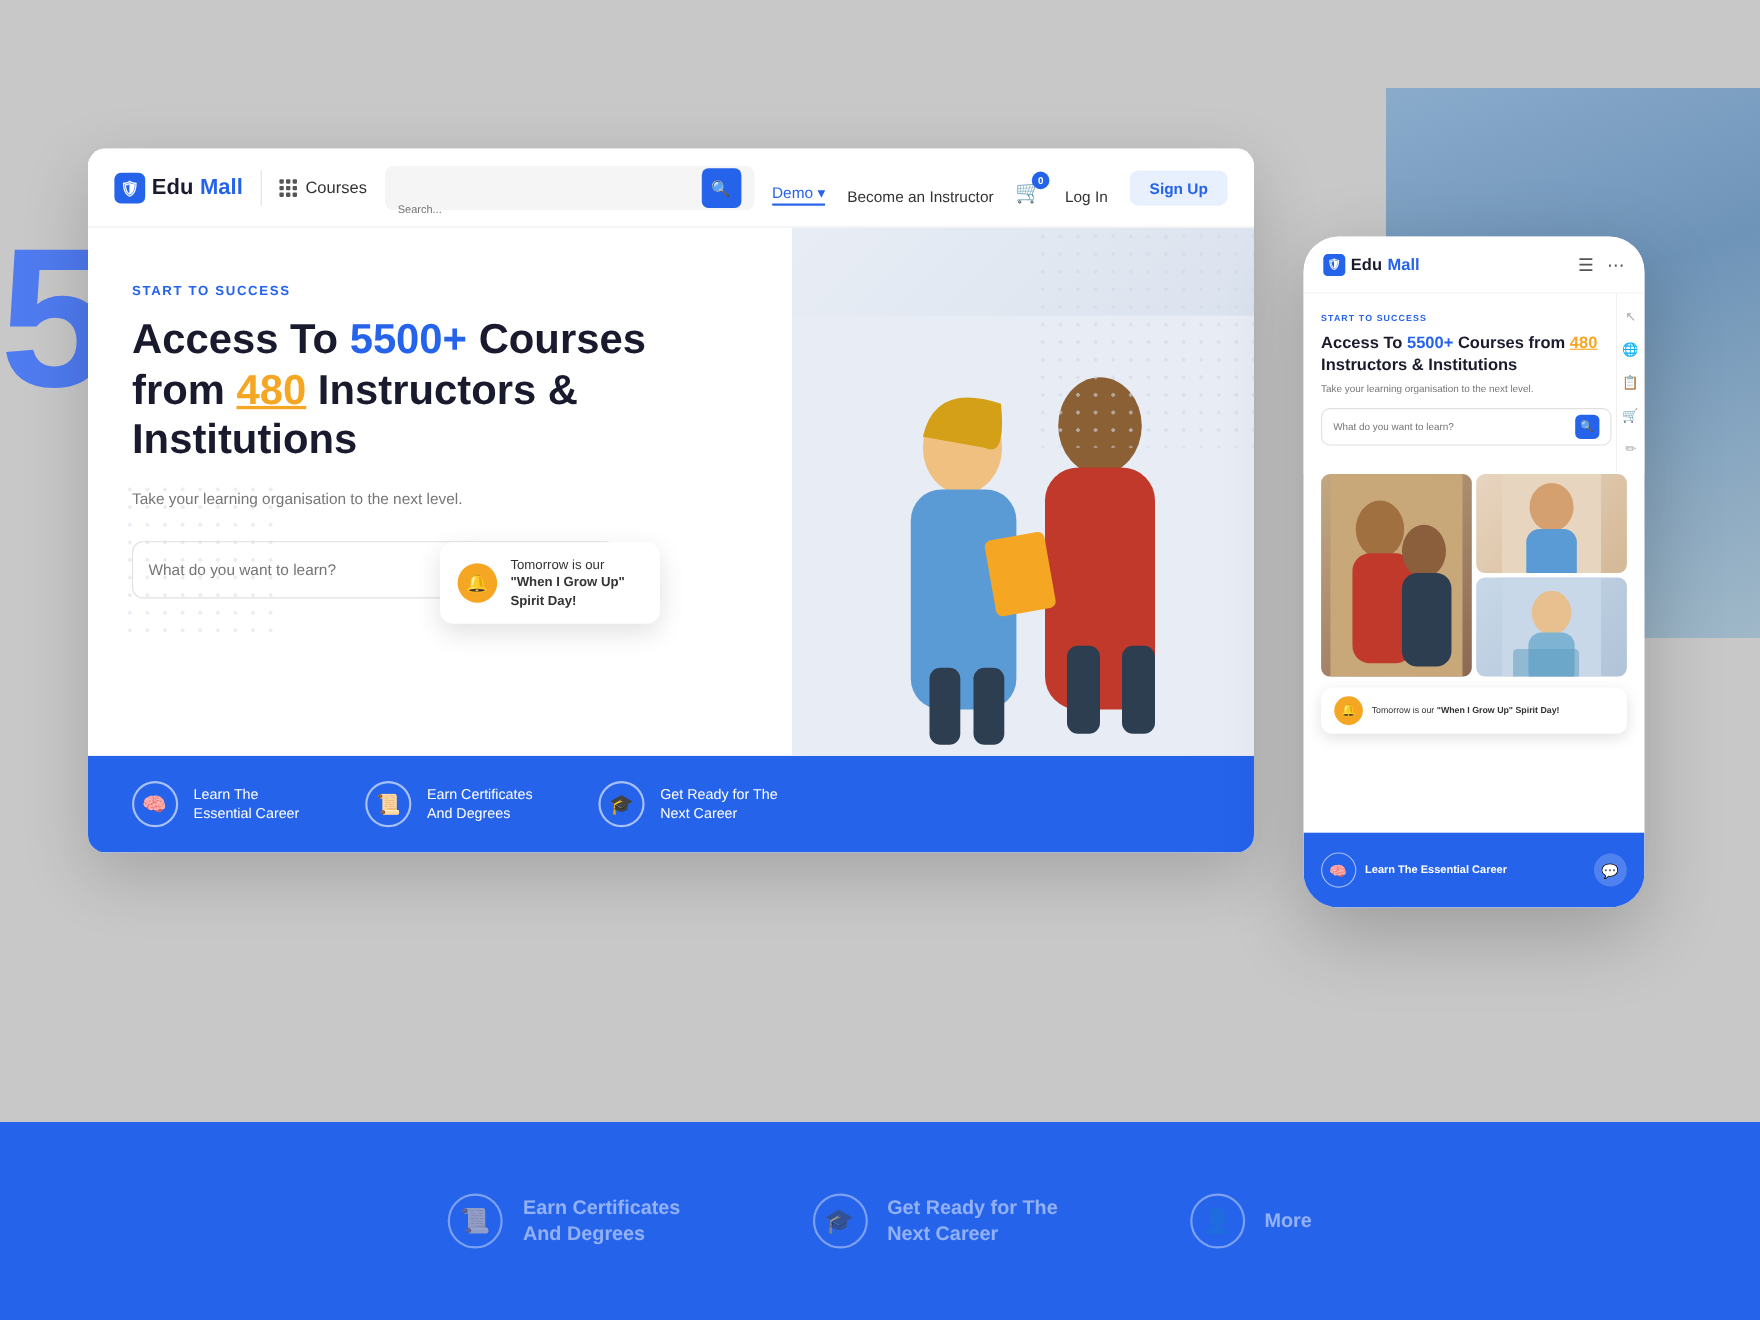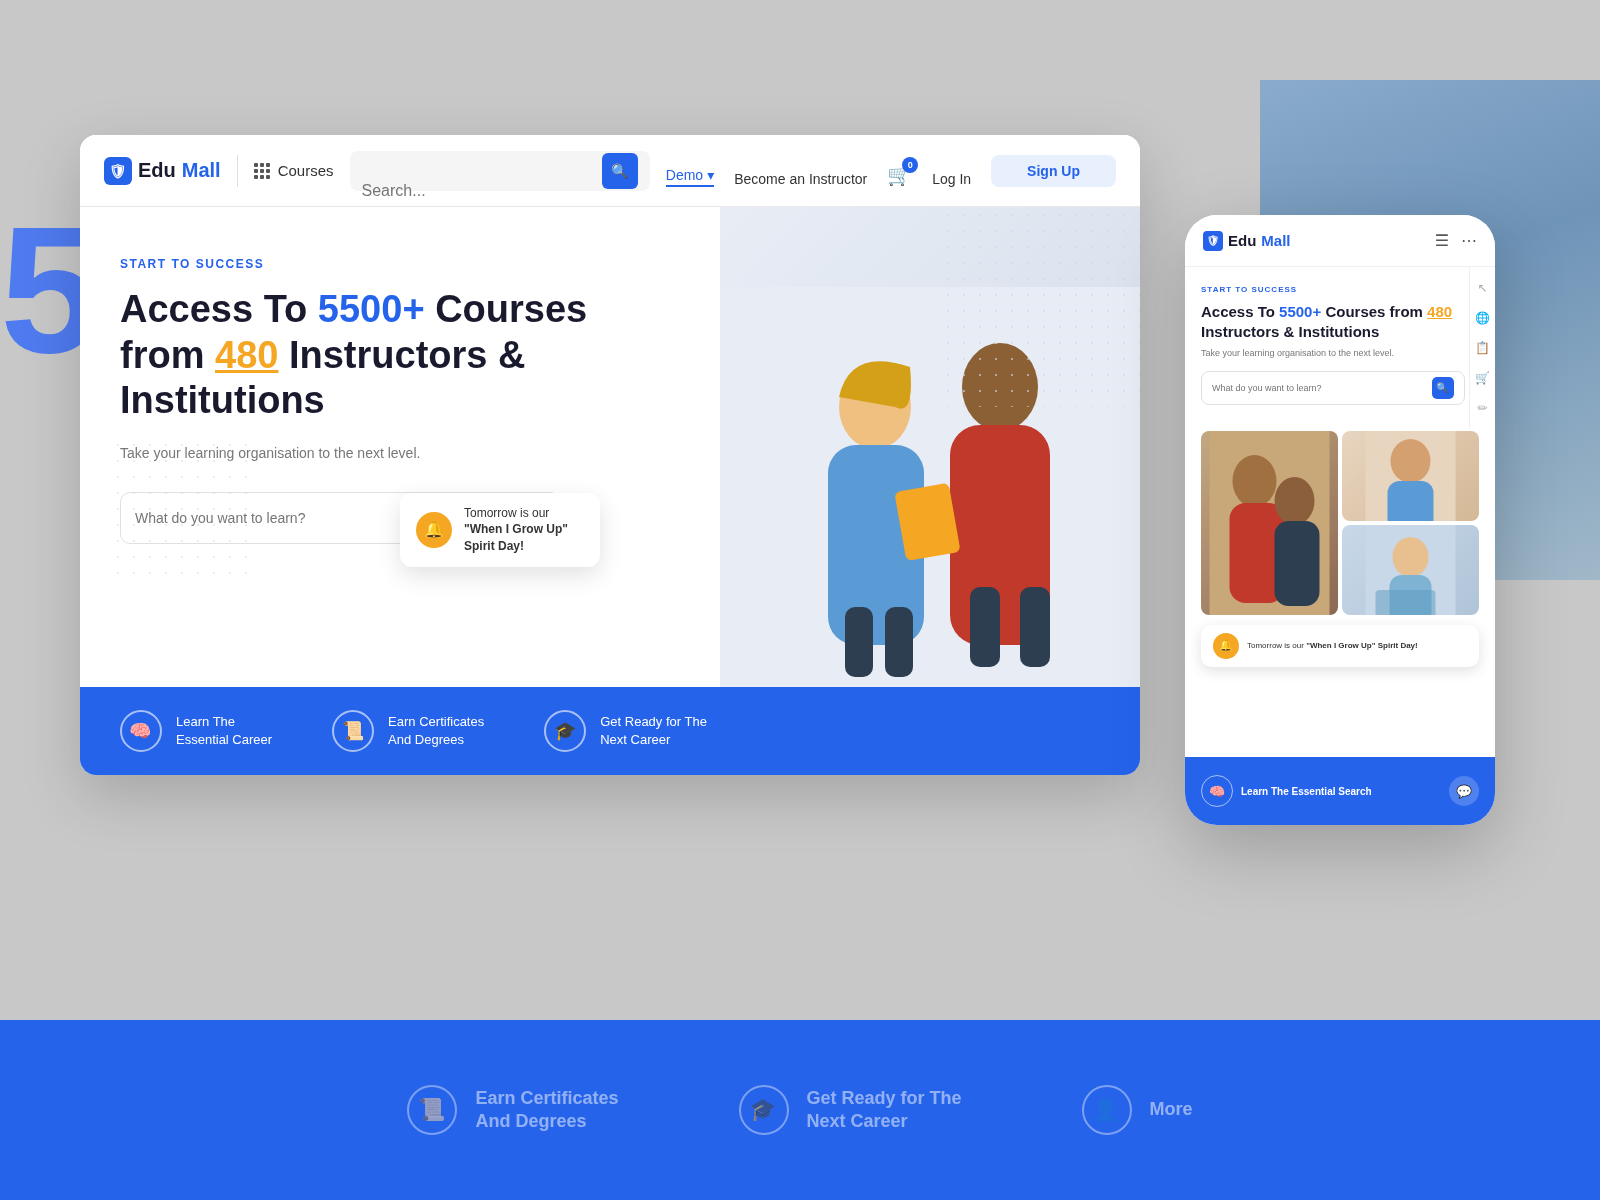--- a/index.html
+++ b/index.html
@@ -154,21 +154,21 @@
       border-radius: 8px;
       padding: 0 12px;
       height: 40px;
       gap: 8px;
     }
     .nav-search input {
       border: none;
       background: transparent;
       outline: none;
       flex: 1;
-      font-size: 16px;
+      font-size: 10px;
       color: #999;
       margin-top: 41px;
     }
     .search-btn {
       width: 36px;
       height: 36px;
       background: #2563eb;
       border-radius: 6px;
       display: flex;
       align-items: center;
@@ -220,21 +220,21 @@
       border-radius: 50%;
       display: flex;
       align-items: center;
       justify-content: center;
       font-weight: 700;
     }
     .btn-signup {
       background: #e8f0fe;
       color: #2563eb;
       border: none;
-      padding: 8px 36px;
+      padding: 8px 18px;
       border-radius: 8px;
       font-size: 14px;
       font-weight: 600;
       cursor: pointer;
     }
 
     
     .hero {
       display: flex;
       height: calc(100% - 72px - 88px);
@@ -845,18 +845,18 @@
   <div class="phone-notif">
     <div class="phone-notif-bell">🔔</div>
     <div class="phone-notif-text">
       Tomorrow is our <strong>"When I Grow Up" Spirit Day!</strong>
     </div>
   </div>
 
   <div class="phone-bottom">
     <div class="phone-bottom-content">
       <div class="phone-bottom-icon">🧠</div>
-      <div class="phone-bottom-text">Learn The Essential Search</div>
+      <div class="phone-bottom-text">Learn The Essential Career</div>
     </div>
     <div class="phone-bottom-chat">💬</div>
   </div>
 
 </div>
 
 </body></html>

